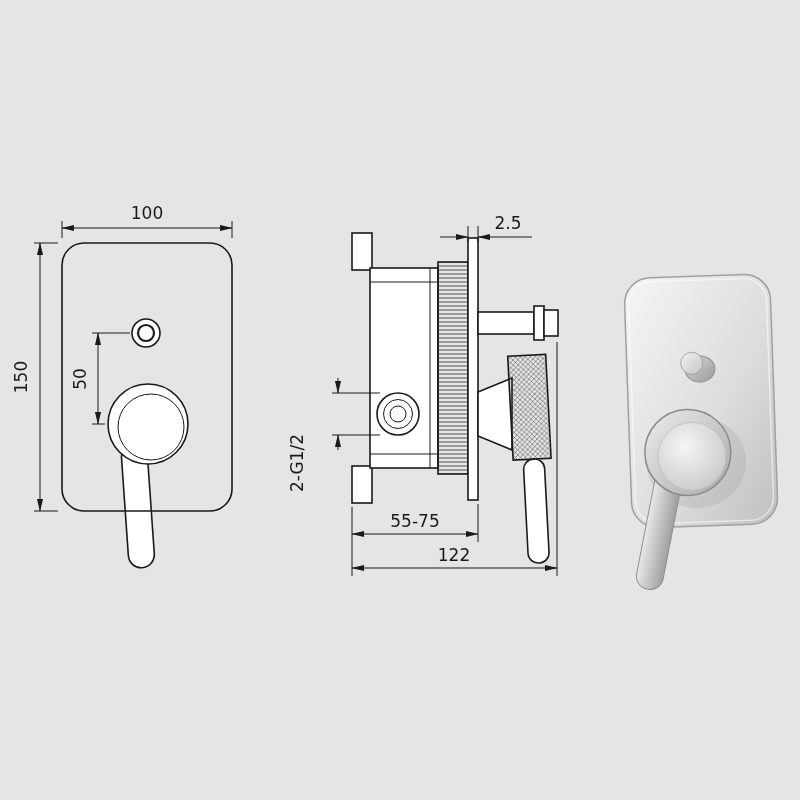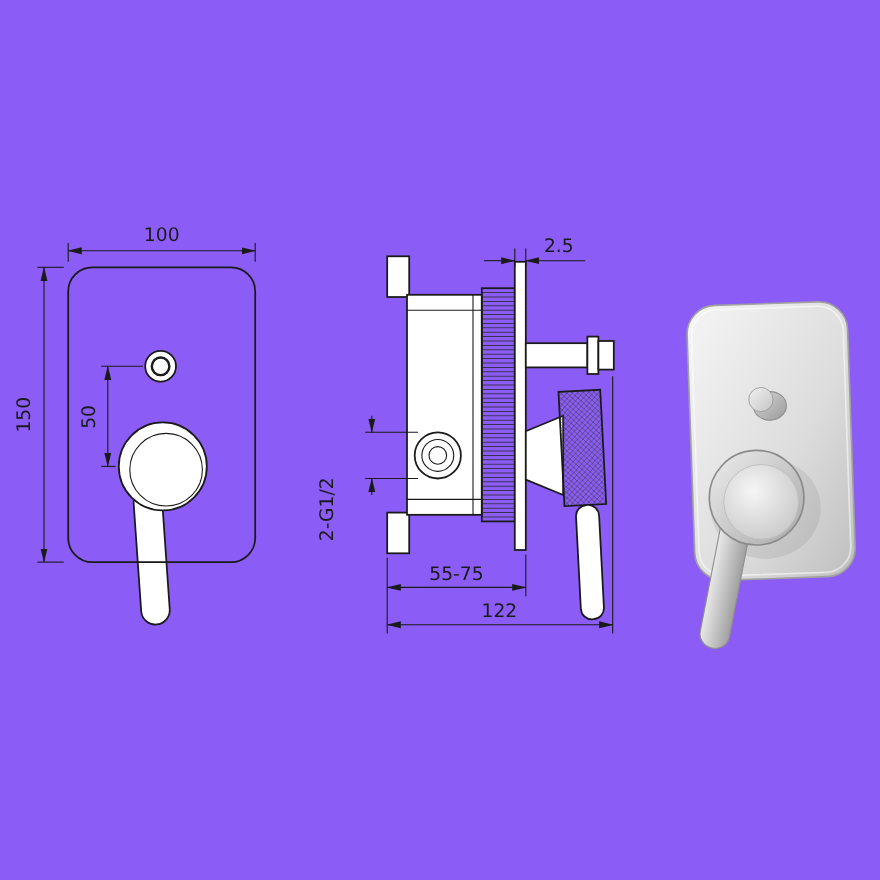--- a/index.html
+++ b/index.html
@@ -1,16 +1,16 @@
 <!DOCTYPE html>
 <html style="--line: #1a1a1a; --metal-light: #efefef; --metal-dark: #a9a9a9; --background: #ffffff;"><head>
   <meta charset="utf-8">
   <style>
     html,body{margin:0;padding:0;background:#ffffff;}
-    .canvas{width:800px;height:800px;background:#8b5cf6;overflow:hidden;font-family:"DejaVu Sans",sans-serif;}
+    .canvas{width:800px;height:800px;background:#e5e5e5;overflow:hidden;font-family:"DejaVu Sans",sans-serif;}
     svg{display:block;}
     svg text{font:17px "DejaVu Sans","Liberation Sans",sans-serif; fill:var(--line,#1a1a1a);}
     .geo{stroke:var(--line,#1a1a1a);stroke-width:1.6;fill:#ffffff;}
     .geoN{stroke:var(--line,#1a1a1a);stroke-width:1.6;fill:none;}
     .inner{stroke:var(--line,#1a1a1a);stroke-width:1;fill:none;}
     .dim{stroke:var(--line,#1a1a1a);stroke-width:1;fill:none;}
   </style>
 </head>
 <body>
 

